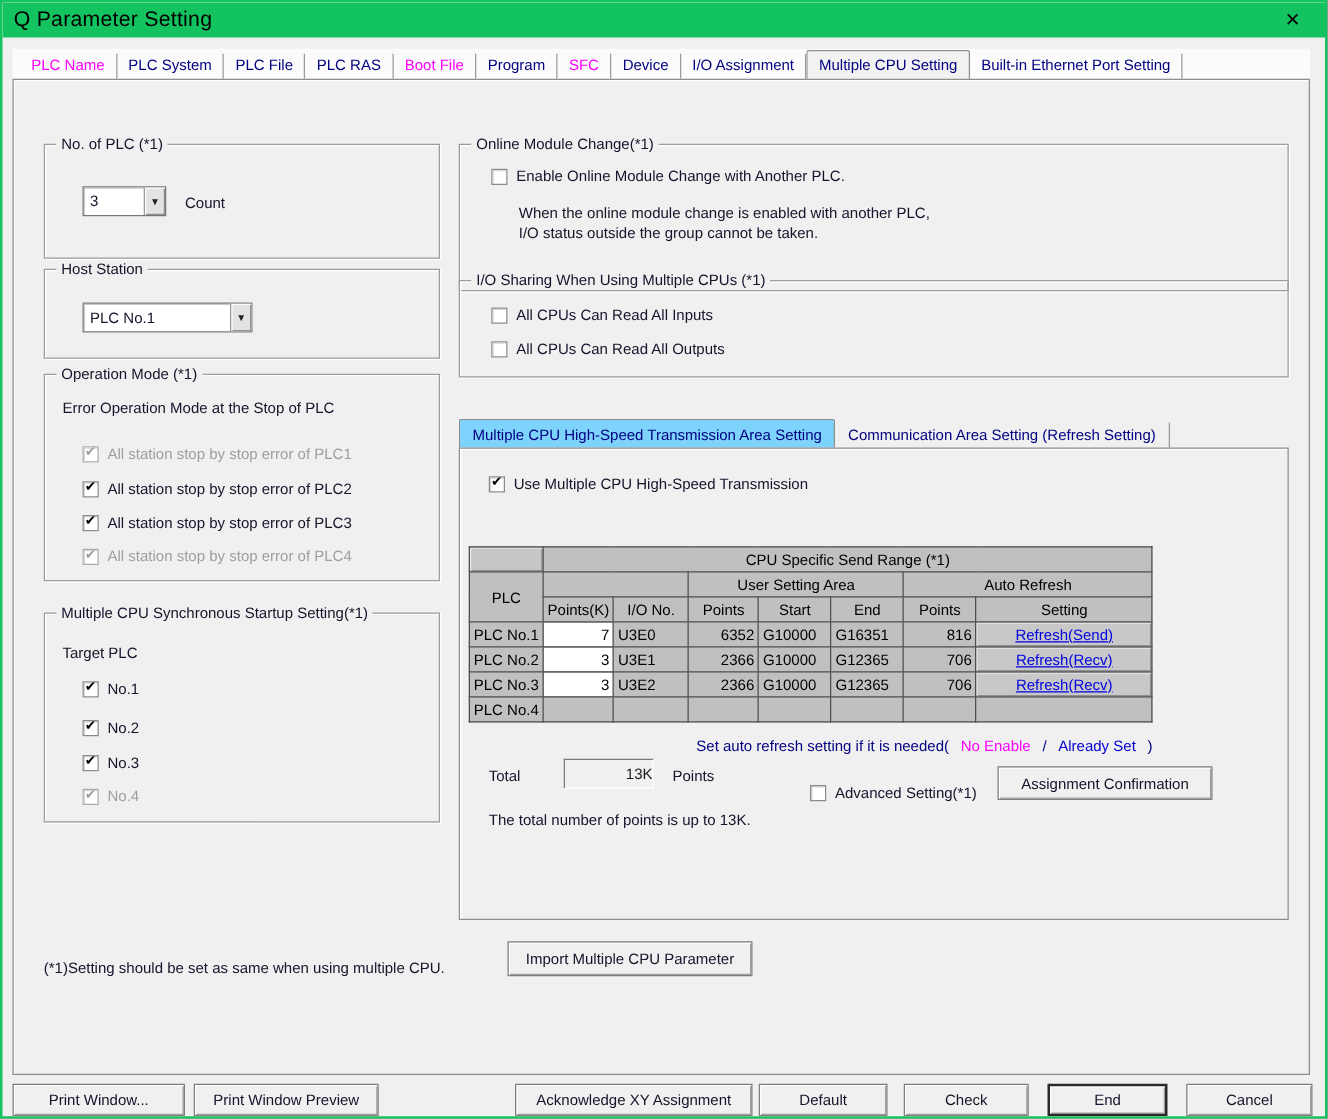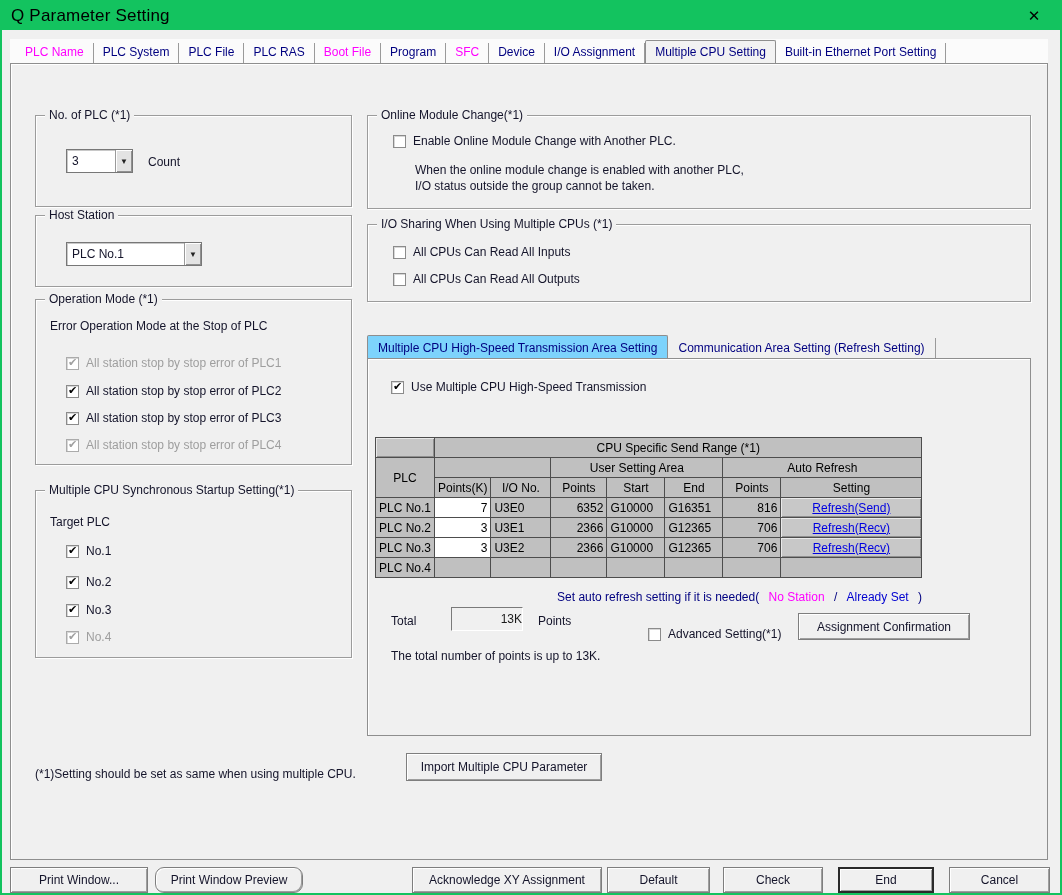--- a/index.html
+++ b/index.html
@@ -213,21 +213,21 @@
     <div class="cbrow" style="left:30px; top:112px;">
       <span class="cb checked"></span>
       <span class="cblabel checked">No.3</span>
     </div>
     <div class="cbrow" style="left:30px; top:139px;">
       <span class="cb checked disabled"></span>
       <span class="cblabel checked disabled">No.4</span>
     </div>
   </div>
 
-  <div class="groupbox" style="left:365px; top:113px; width:664px; height:94px;">
+  <div class="groupbox" style="left:365px; top:113px; width:664px; height:118px;">
     <span class="gb-title">Online Module Change(*1)</span>
     <div class="cbrow" style="left:25px; top:18px;">
       <span class="cb"></span>
       <span class="cblabel">Enable Online Module Change with Another PLC.</span>
     </div>
     <span class="lbl" style="left:47px; top:47px;">When the online module change is enabled with another PLC,</span>
     <span class="lbl" style="left:47px; top:63px;">I/O status outside the group cannot be taken.</span>
   </div>
 
   <div class="groupbox" style="left:365px; top:222px; width:664px; height:78px;">
@@ -323,21 +323,21 @@
         <td class="cell-gray txt"></td>
         <td class="cell-gray txt"></td>
         <td class="cell-gray num"></td>
         <td class="cell-gray"></td>
       </tr>
     </tbody>
       </table>
 
     <div class="lbl" style="left:7px; top:231px; width:547px; text-align:right;">
       <span class="navy">Set auto refresh setting if it is needed(</span>
-      <span class="magenta" style="padding:0 6px;">No Station</span>
+      <span class="magenta" style="padding:0 6px;">No Enable</span>
       <span class="navy">/</span>
       <span class="blue" style="padding:0 6px;">Already Set</span>
       <span class="navy">)</span>
     </div>
 
     <span class="lbl" style="left:23px; top:255px;">Total</span>
     <div class="total-box" style="left:83px; top:248px; width:72px; height:24px;">
       <span>13K</span>
     </div>
     <span class="lbl" style="left:170px; top:255px;">Points</span>
@@ -348,20 +348,20 @@
     </div>
     <div class="btn" style="left:430px; top:254px; width:172px; height:27px;">Assignment Confirmation</div>
 
     <span class="lbl" style="left:23px; top:290px;">The total number of points is up to 13K.</span>
   </div>
 
   <span class="lbl" style="left:33px; top:765px;">(*1)Setting should be set as same when using multiple CPU.</span>
   <div class="btn" style="left:404px; top:751px; width:196px; height:28px;">Import Multiple CPU Parameter</div>
 
   <div class="btn" style="left:8px;   top:865px; width:138px; height:26px;">Print Window...</div>
-  <div class="btn" style="left:153px; top:865px; width:148px; height:26px;border-radius:9px;">Print Window Preview</div>
+  <div class="btn" style="left:153px; top:865px; width:148px; height:26px;">Print Window Preview</div>
   <div class="btn" style="left:410px; top:865px; width:190px; height:26px;">Acknowledge XY Assignment</div>
   <div class="btn" style="left:605px; top:865px; width:103px; height:26px;">Default</div>
   <div class="btn" style="left:721px; top:865px; width:100px; height:26px;">Check</div>
   <div class="btn default" style="left:836px; top:865px; width:96px;  height:26px;">End</div>
   <div class="btn" style="left:947px; top:865px; width:101px; height:26px;">Cancel</div>
 
 </div>
 
 </body></html>

